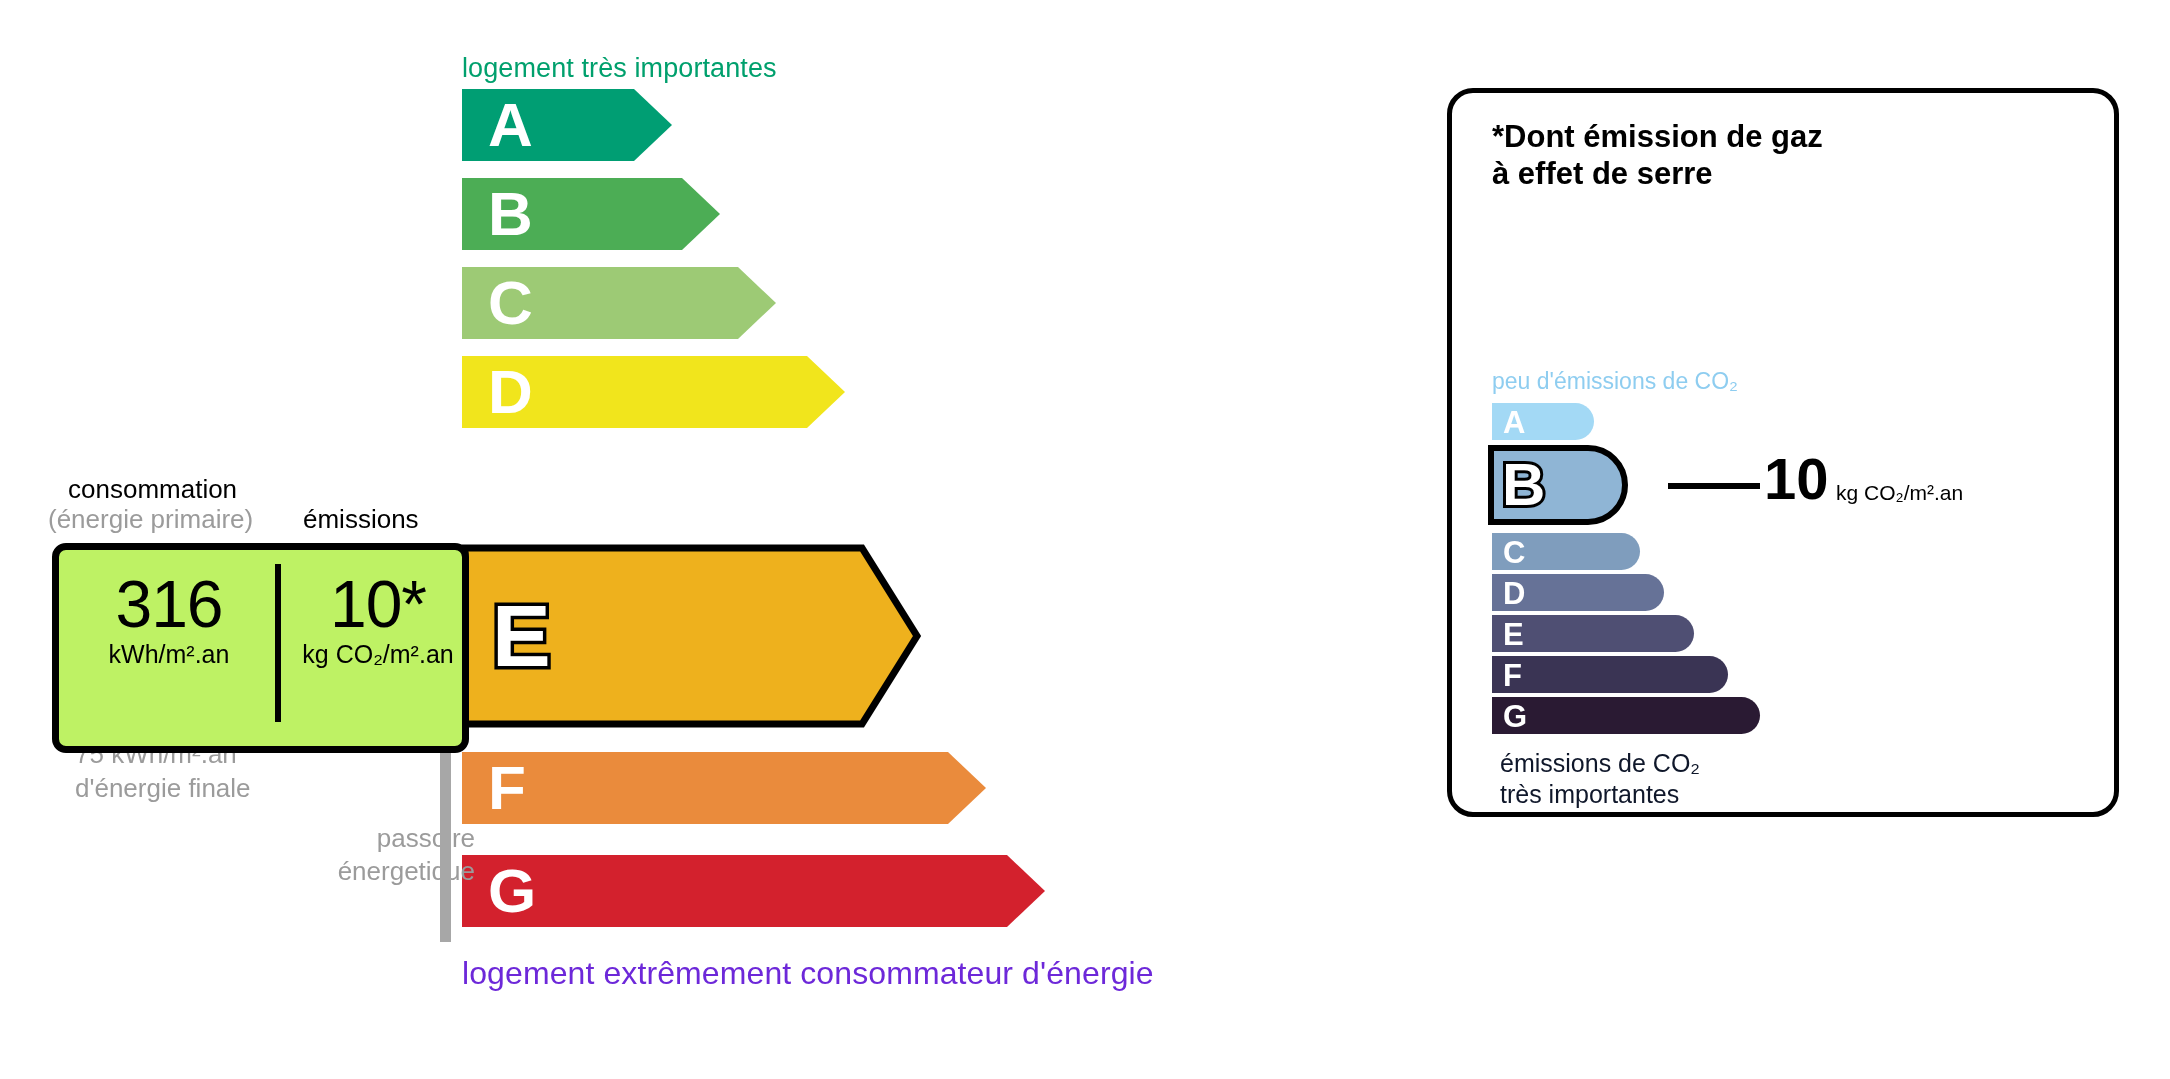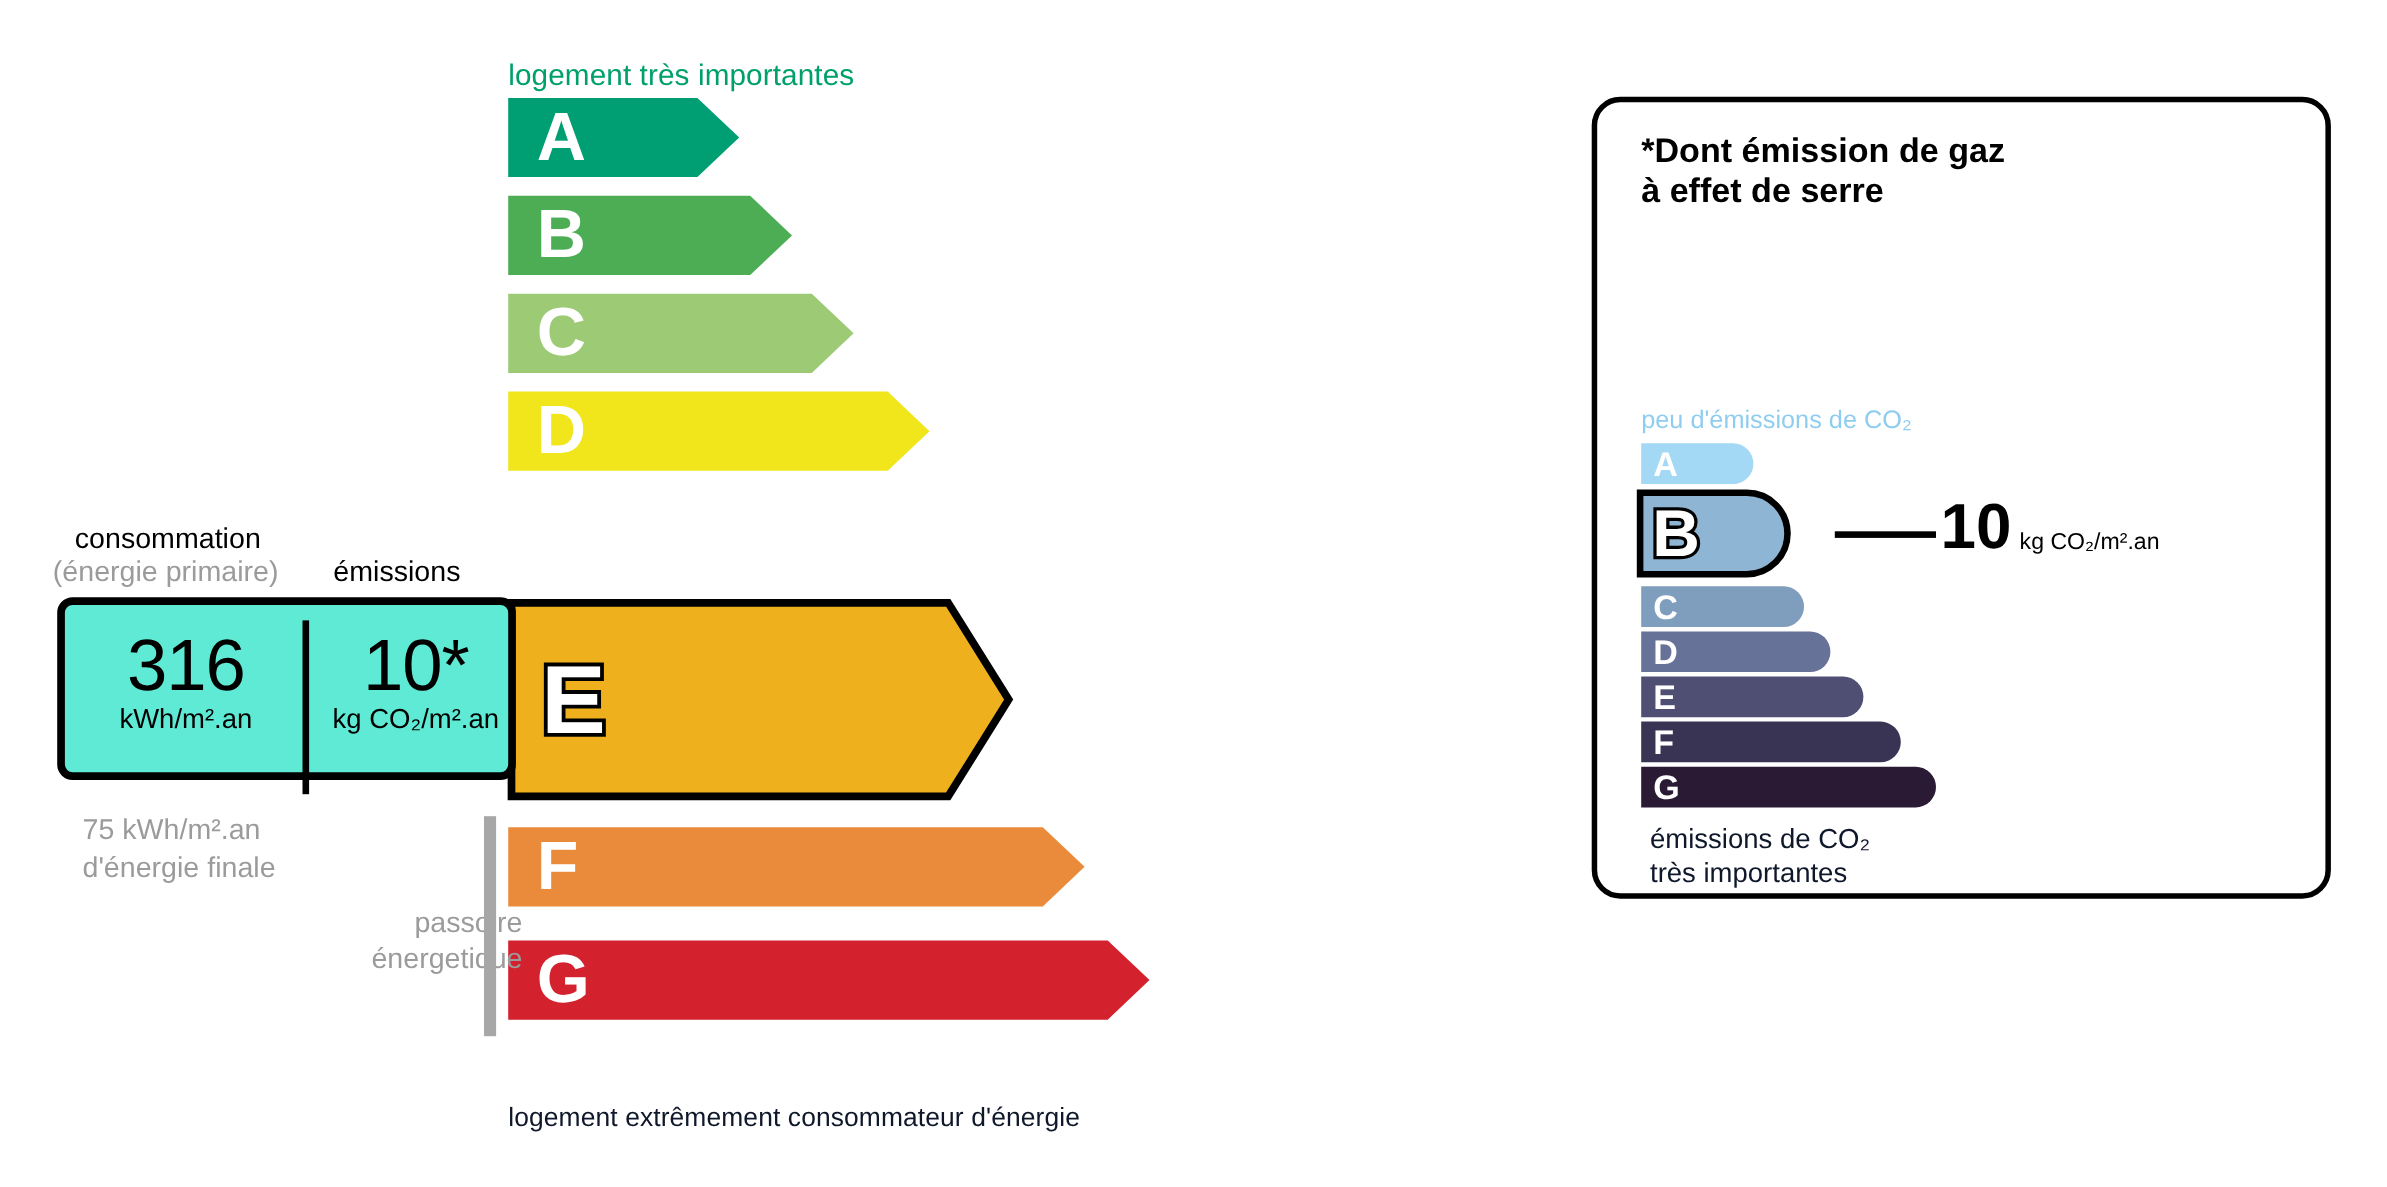--- a/index.html
+++ b/index.html
@@ -30,25 +30,24 @@
     top: 53px;
     font-size: 27px;
     color: #00a06d;
     white-space: nowrap;
     letter-spacing: 0.1px;
   }
   .bottom-caption {
     position: absolute;
     left: 462px;
     top: 955px;
-    font-size: 24px;
-    color: #0f172a;
+    font-size: 32px;
+    color: #6d28d9;
     white-space: nowrap;
     letter-spacing: 0.1px;
-    margin-top: 48px;
   }
 
   
   .bar {
     position: absolute;
     left: 462px;
     display: block;
   }
   .bar svg { display: block; overflow: visible; }
   .bar .bar-letter {
@@ -75,24 +74,24 @@
     -webkit-text-stroke: 7px #000000;
     paint-order: stroke fill;
   }
 
   
   #value-box {
     position: absolute;
     left: 52px;
     top: 543px;
     width: 417px;
-    height: 166px;
+    height: 210px;
     border: 7px solid #000000;
     border-radius: 14px;
-    background: #5eead4;
+    background: #bef264;
     box-sizing: border-box;
     z-index: 6;
   }
   #value-box .divider {
     position: absolute;
     left: 216px;
     top: 14px;
     width: 6px;
     height: 158px;
     background: #000000;

